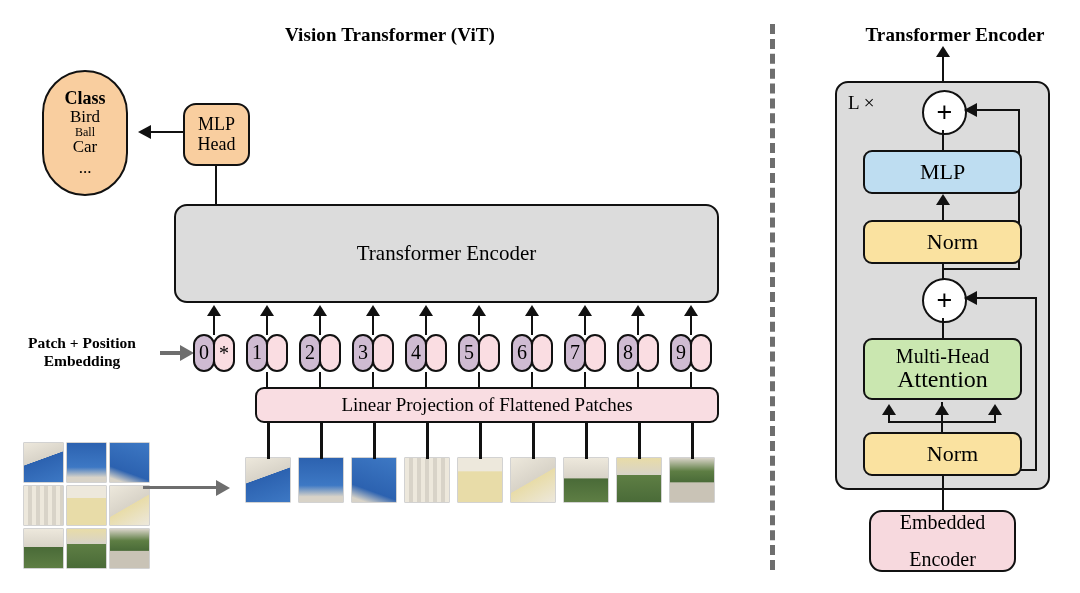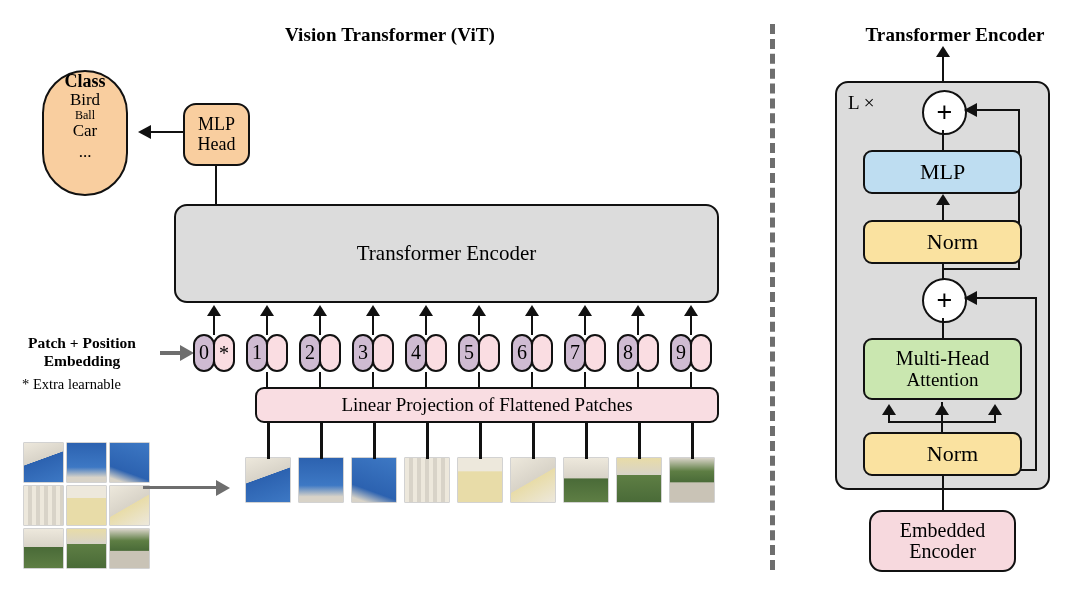--- a/index.html
+++ b/index.html
@@ -12,21 +12,21 @@
   .box{position:absolute;box-sizing:border-box;border:2.2px solid #111;
        display:flex;align-items:center;justify-content:center;text-align:center;
        line-height:1.06;}
   .r8{border-radius:9px;}
   .r12{border-radius:13px;}
   .pill{border-radius:999px;}
   
   .c-peach{background:#F9CE9F;}
   .c-gray{background:#DCDCDC;}
   .c-pink{background:#F9DDE2;}
-  .c-pinkdeep{background:#F7D9DE;}
+  .c-pinkdeep{background:#F7D9DE;justify-content:space-between;}
   .c-blue{background:#BEDDF1;}
   .c-yellow{background:#FAE2A0;padding-left:20px;}
   .c-green{background:#CAE7B0;}
   
   .ln{position:absolute;background:#111;}
   .lnv{width:2.4px;}
   .lnh{height:2.4px;}
   .grayln{position:absolute;background:#6E6E6E;}
   
   .ah-up{position:absolute;width:0;height:0;border-left:7px solid transparent;
@@ -48,21 +48,21 @@
   .capnum{font-size:20px;font-family:"Liberation Serif",serif;}
   .lbl-bold{font-weight:bold;font-size:15.5px;text-align:center;line-height:1.15;}
   .lbl-note{font-size:14.5px;line-height:1.2;}
   .lx{font-size:19px;font-family:"Liberation Serif",serif;}
 </style>
 </head>
 <body>
 
 <div class="abs ttl" style="left:190px;top:24px;width:400px;">Vision Transformer (ViT)</div>
 
-<div class="box pill c-peach" style="left:42px;top:70px;width:86px;height:126px;flex-direction:column;justify-content:flex-start;">
+<div class="box pill c-peach" style="left:42px;top:70px;width:86px;height:126px;flex-direction:column;justify-content:center;">
   <div style="font-weight:bold;font-size:18px;">Class</div>
   <div style="font-size:17px;">Bird</div>
   <div style="font-size:12px;">Ball</div>
   <div style="font-size:17px;">Car</div>
   <div style="font-size:17px;margin-top:3px;">...</div>
 </div>
 
 <div class="ln lnh" style="left:146px;top:131px;width:38px;"></div>
 <div class="ah-left2" style="left:138px;top:125px;"></div>
 
@@ -78,21 +78,20 @@
 
 <div class="abs lbl-bold" style="left:6px;top:334px;width:152px;">
   <div>Patch + Position</div>
   <div>Embedding</div>
 </div>
 
 <div class="grayln" style="left:160px;top:351px;width:22px;height:4px;"></div>
 <div class="ah-right-g" style="left:180px;top:345px;"></div>
 
 <div class="abs lbl-note" style="left:22px;top:376px;width:160px;">
-  <div>* Extra learnable</div>
 </div>
 
 <div id="tokens-layer">
     <div class="abs" style="left: 193px; top: 334px;">
       <div class="box pill" style="left: 0px; top: 0px; width: 22px; height: 38px; background: rgb(207, 187, 210); position: absolute;">
         <span class="capnum">0</span>
       </div>
       <div class="box pill" style="left: 20px; top: 0px; width: 22px; height: 38px; background: rgb(250, 221, 226); position: absolute;">
         <span style="font-size: 20px; line-height: 1;">*</span>
       </div>
@@ -261,21 +260,21 @@
 
 <div class="ln lnv" style="left:1035px;top:299px;height:172px;"></div>
 <div class="ln lnh" style="left:942px;top:469px;width:95px;"></div>
 <div class="ln lnh" style="left:975px;top:297px;width:62px;"></div>
 <div class="ah-left2" style="left:964px;top:291px;"></div>
 
 <div class="ln lnv" style="left:942px;top:318px;height:22px;"></div>
 
 <div class="box r8 c-green" style="left:863px;top:338px;width:159px;height:62px;flex-direction:column;">
   <span style="font-size:20px;">Multi-Head</span>
-  <span style="font-size:19px;">Attention</span>
+  <span style="font-size:24px;">Attention</span>
 </div>
 
 <div class="ln lnh" style="left:888px;top:421px;width:108px;"></div>
 <div class="ln lnv" style="left:888px;top:412px;height:11px;"></div>
 <div class="ln lnv" style="left:941px;top:402px;height:32px;"></div>
 <div class="ln lnv" style="left:994px;top:412px;height:11px;"></div>
 <div class="ah-up" style="left:882px;top:404px;"></div>
 <div class="ah-up" style="left:935px;top:404px;"></div>
 <div class="ah-up" style="left:988px;top:404px;"></div>
 

